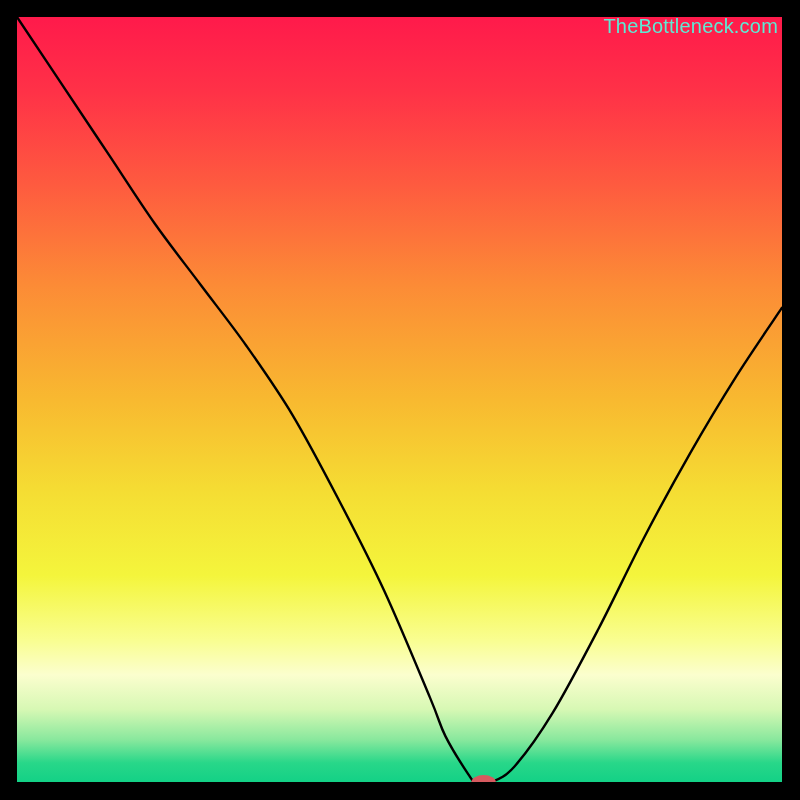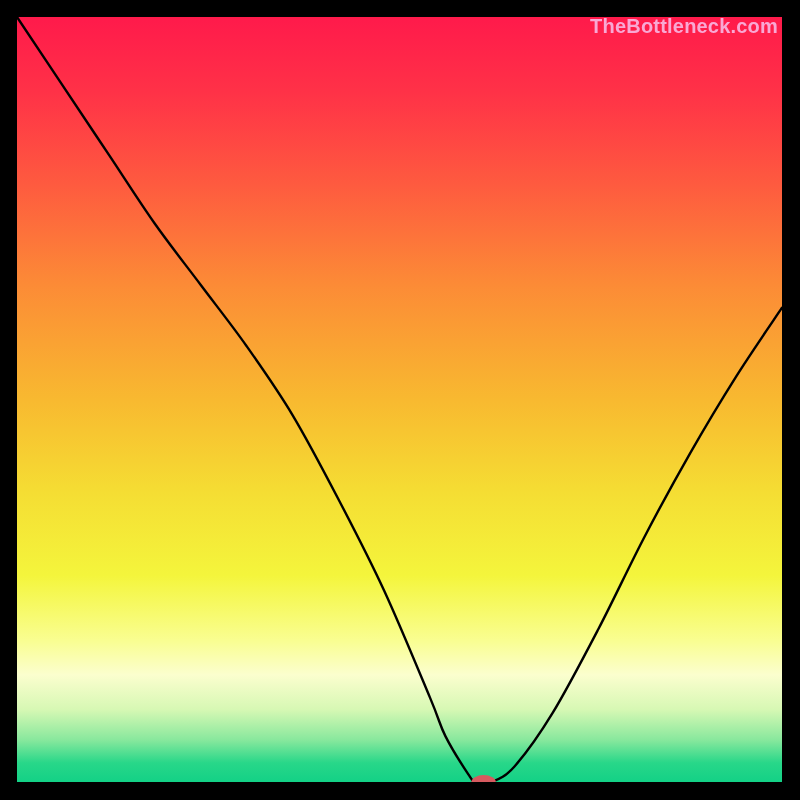--- a/index.html
+++ b/index.html
@@ -24,22 +24,22 @@
     top: 0;
     width: 765px;
     height: 765px;
   }
   .watermark {
     position: absolute;
     top: -2px;
     right: 4px;
     font-family: Arial, Helvetica, sans-serif;
     font-size: 20px;
-    font-weight: bold;
-    color: #f9a8d4;
+    font-weight: normal;
+    color: #5eead4;
     letter-spacing: 0.2px;
   }
 </style>
 </head>
 <body>
 
 <div class="chart-frame">
   <svg class="plot-area" viewBox="0 0 765 765" preserveAspectRatio="none">
     <defs>
       <linearGradient id="bg-grad" x1="0" y1="0" x2="0" y2="1">

